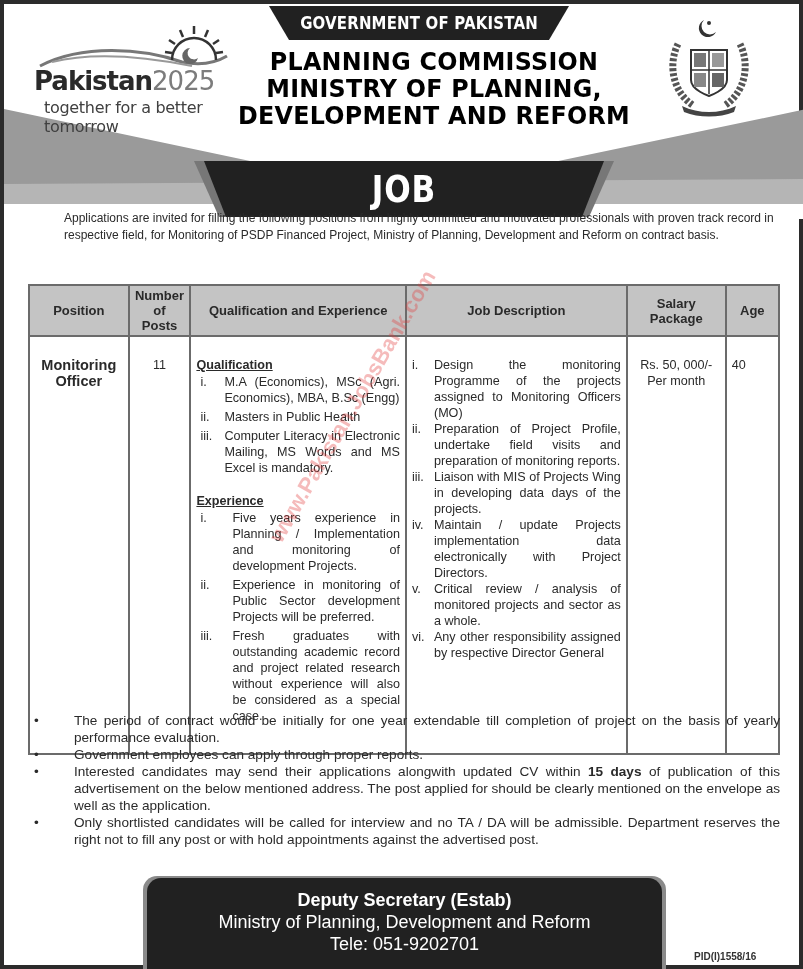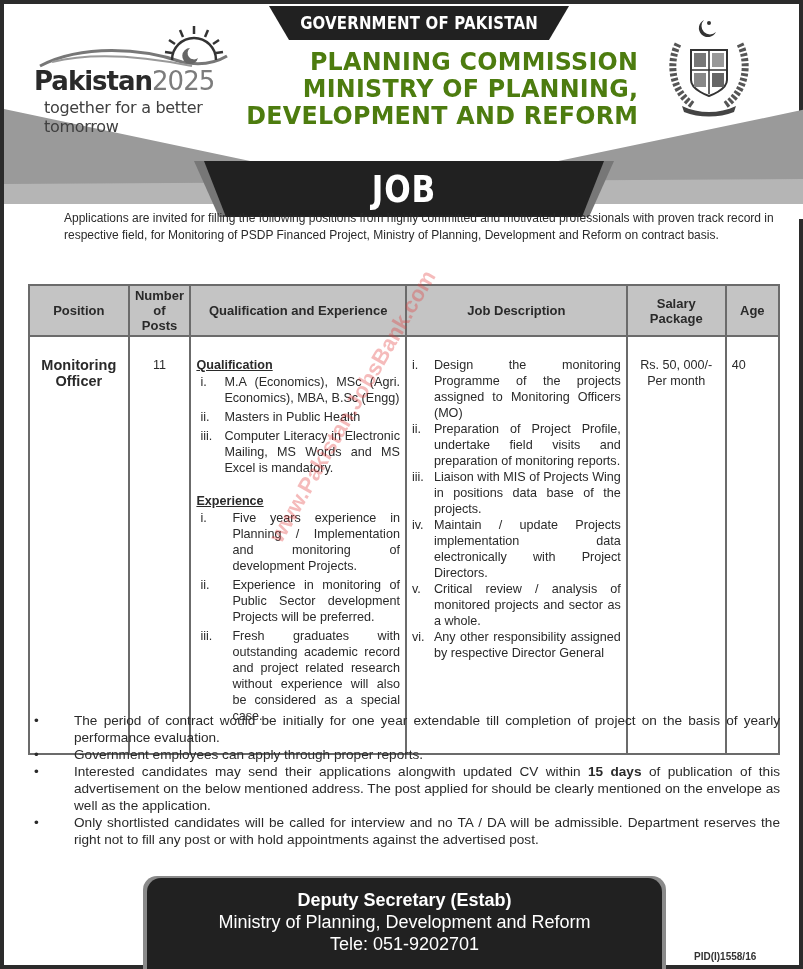--- a/index.html
+++ b/index.html
@@ -1,21 +1,21 @@
 <!DOCTYPE html>
 <html><head>
   <meta charset="utf-8">
   <style>
     html, body { margin: 0; padding: 0; background: #ffffff; }
     body { width: 803px; height: 969px; position: relative; overflow: hidden; font-family: "Liberation Sans", sans-serif; color: #2a2a2a; }
     .frame { position: absolute; left: 0; top: 0; width: 803px; height: 969px; box-sizing: border-box; border: 4px solid #2b2b2b; background: #fff; }
     .bg-shape { position: absolute; left: 0; top: 0; width: 803px; height: 260px; }
     .gov-banner { position: absolute; left: 265px; top: 2px; width: 300px; height: 34px; }
     .gov-text { position: absolute; left: 265px; top: 9px; width: 300px; text-align: center; color: #fff; font-weight: bold; font-size: 17px; letter-spacing: 0.2px; font-family: "DejaVu Sans", sans-serif; transform: scaleX(0.88); }
-    .title-block { position: absolute; left: 215px; top: 44px; width: 430px; text-align: right; font-family: "DejaVu Sans", sans-serif; font-weight: bold; color: #4d7c0f; }
+    .title-block { position: absolute; left: 215px; top: 44px; width: 430px; text-align: center; font-family: "DejaVu Sans", sans-serif; font-weight: bold; color: #000000; }
     .title-line { font-size: 25px; line-height: 27px; letter-spacing: 0.3px; display: block; transform: scaleX(0.95); }
     .logo { position: absolute; left: 28px; top: 18px; width: 200px; height: 90px; }
     .logo-word { position: absolute; left: 2px; top: 44px; font-family: "DejaVu Sans", sans-serif; font-size: 26px; font-weight: bold; color: #2a2a2a; letter-spacing: -1px; }
     .logo-word .yr { color: #7c7c7c; font-weight: normal; }
     .logo-tag { position: absolute; left: 12px; top: 76px; font-size: 16px; color: #404040; font-family: "DejaVu Sans", sans-serif; letter-spacing: -0.3px; }
     .emblem { position: absolute; left: 660px; top: 10px; width: 90px; height: 105px; }
     .job-banner { position: absolute; left: 190px; top: 157px; width: 420px; height: 56px; }
     .job-text { position: absolute; left: 200px; top: 163px; width: 400px; text-align: center; color: #fff; font-weight: bold; font-size: 38px; font-family: "DejaVu Sans", sans-serif; letter-spacing: 1px; transform: scaleX(0.82); }
     .intro { position: absolute; left: 24px; top: 206px; width: 752px; font-size: 12px; line-height: 17px; color: #2a2a2a; transform-origin: left top; margin-left: 36px; }
     table.jobs { position: absolute; left: 24px; top: 280px; width: 752px; border-collapse: collapse; font-size: 12.6px; color: #2a2a2a; }
@@ -174,21 +174,21 @@
             <li>
                 <span class="rn">i.</span>
                 <span class="rt">Design the monitoring Programme of the projects assigned to Monitoring Officers (MO)</span>
               </li>
             <li>
                 <span class="rn">ii.</span>
                 <span class="rt">Preparation of Project Profile, undertake field visits and preparation of monitoring reports.</span>
               </li>
             <li>
                 <span class="rn">iii.</span>
-                <span class="rt">Liaison with MIS of Projects Wing in positions data base of the projects.</span>
+                <span class="rt">Liaison with MIS of Projects Wing in developing data days of the projects.</span>
               </li>
             <li>
                 <span class="rn">iv.</span>
                 <span class="rt">Maintain / update Projects implementation data electronically with Project Directors.</span>
               </li>
             <li>
                 <span class="rn">v.</span>
                 <span class="rt">Critical review / analysis of monitored projects and sector as a whole.</span>
               </li>
             <li>

